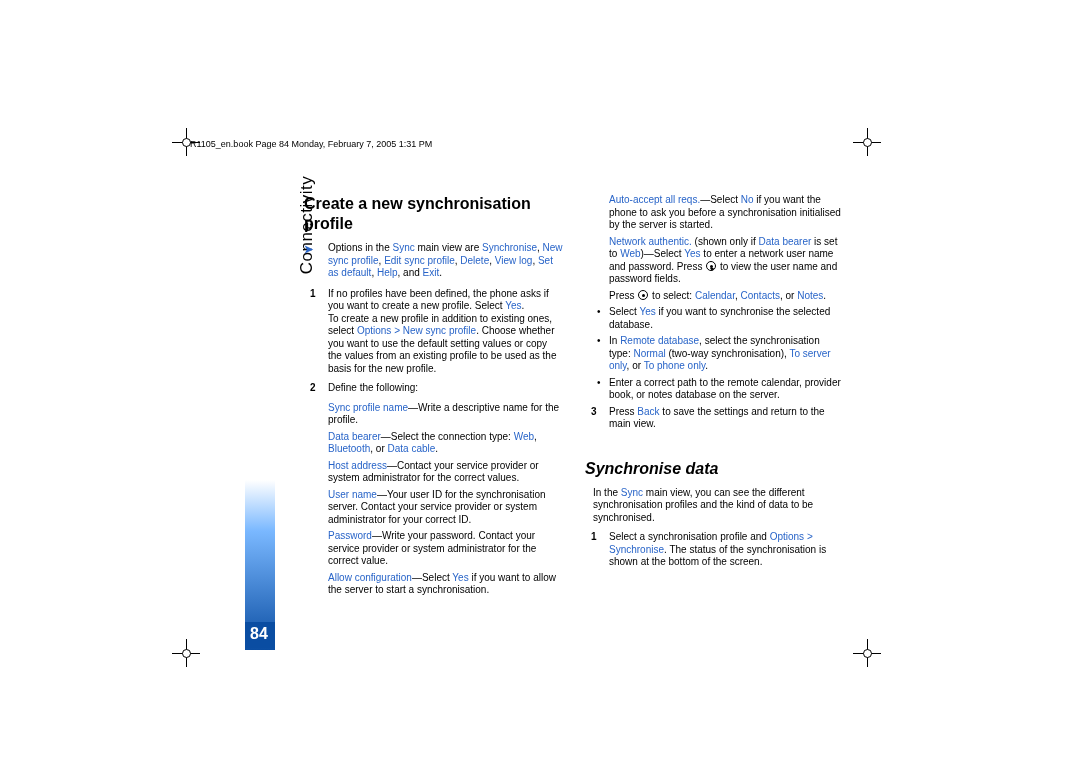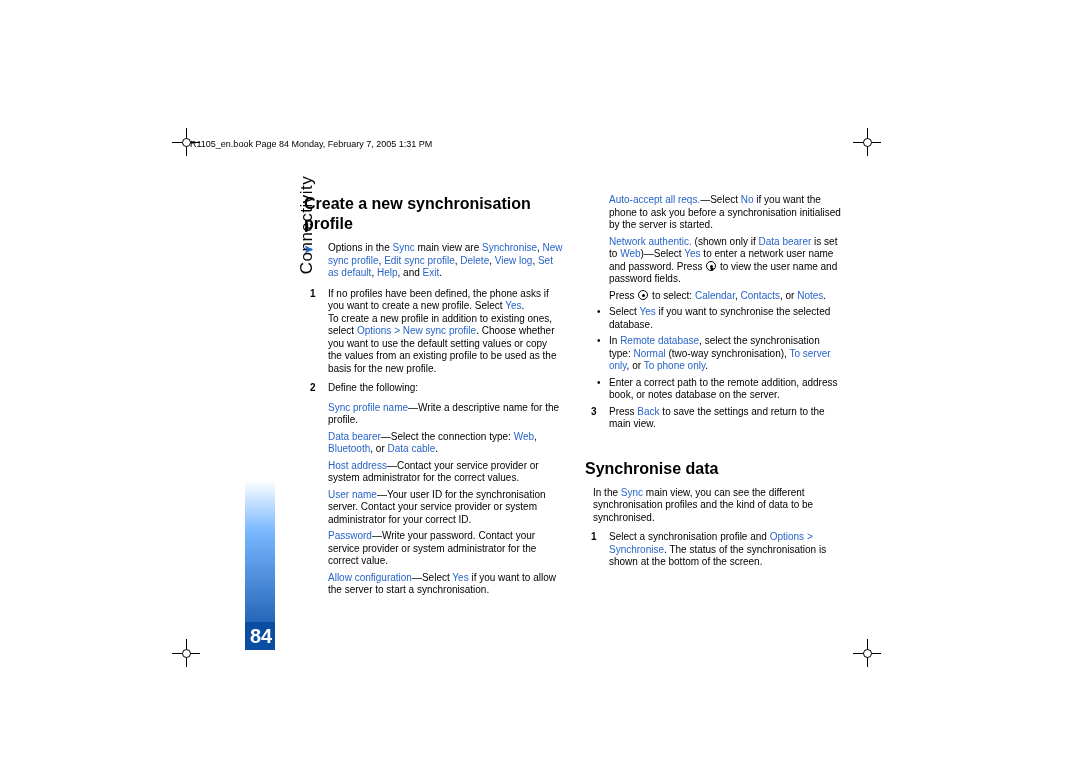--- a/index.html
+++ b/index.html
@@ -32,21 +32,21 @@
     font-size: 17px;
     color: #000;
     letter-spacing: 0.5px;
   }
   .page-number {
     position: absolute;
     left: 250px;
     top: 625px;
     color: #fff;
     font-weight: bold;
-    font-size: 20px;
+    font-size: 16px;
     z-index: 2;
   }
   .side-gradient {
     position: absolute;
     left: 245px;
     top: 480px;
     width: 30px;
     height: 170px;
     background: linear-gradient(to bottom, #fff 0%, #7ab8ff 30%, #0a4da2 100%);
     z-index: 1;
@@ -72,20 +72,21 @@
     color: #000;
   }
   h2.section-title {
     font-size: 16px;
     font-weight: bold;
     margin: 0 0 8px 0;
     break-after: avoid;
   }
   h2.section-title.sep {
     margin-top: 28px;
+    font-style: italic;
   }
   .tip-block {
     position: relative;
     padding-left: 24px;
     margin-bottom: 8px;
   }
   .tip-arrow {
     position: absolute;
     left: 0;
     top: 1px;
@@ -253,21 +254,21 @@
       <span>Press </span><span class="joy-icon"></span><span> to select: </span><span class="blue">Calendar</span>, <span class="blue">Contacts</span><span>, or </span><span class="blue">Notes</span>.
     </div>
 
     <div class="bullet-block">
       <span>Select </span><span class="blue">Yes</span><span> if you want to synchronise the selected database.</span>
     </div>
     <div class="bullet-block">
       <span>In </span><span class="blue">Remote database</span><span>, select the synchronisation type: </span><span class="blue">Normal</span><span> (two-way synchronisation), </span><span class="blue">To server only</span><span>, or </span><span class="blue">To phone only</span>.
     </div>
     <div class="bullet-block">
-      <span>Enter a correct path to the remote addition, address book, or notes database on the server.</span>
+      <span>Enter a correct path to the remote calendar, provider book, or notes database on the server.</span>
     </div>
 
     <div class="num-block">
       <span class="num">3</span>
       <span>Press </span><span class="blue">Back</span><span> to save the settings and return to the main view.</span>
     </div>
 
     <h2 class="section-title sep">Synchronise data</h2>
 
     <div class="sub-block" style="padding-left:0; margin-bottom:7px;margin-left:8px;">

